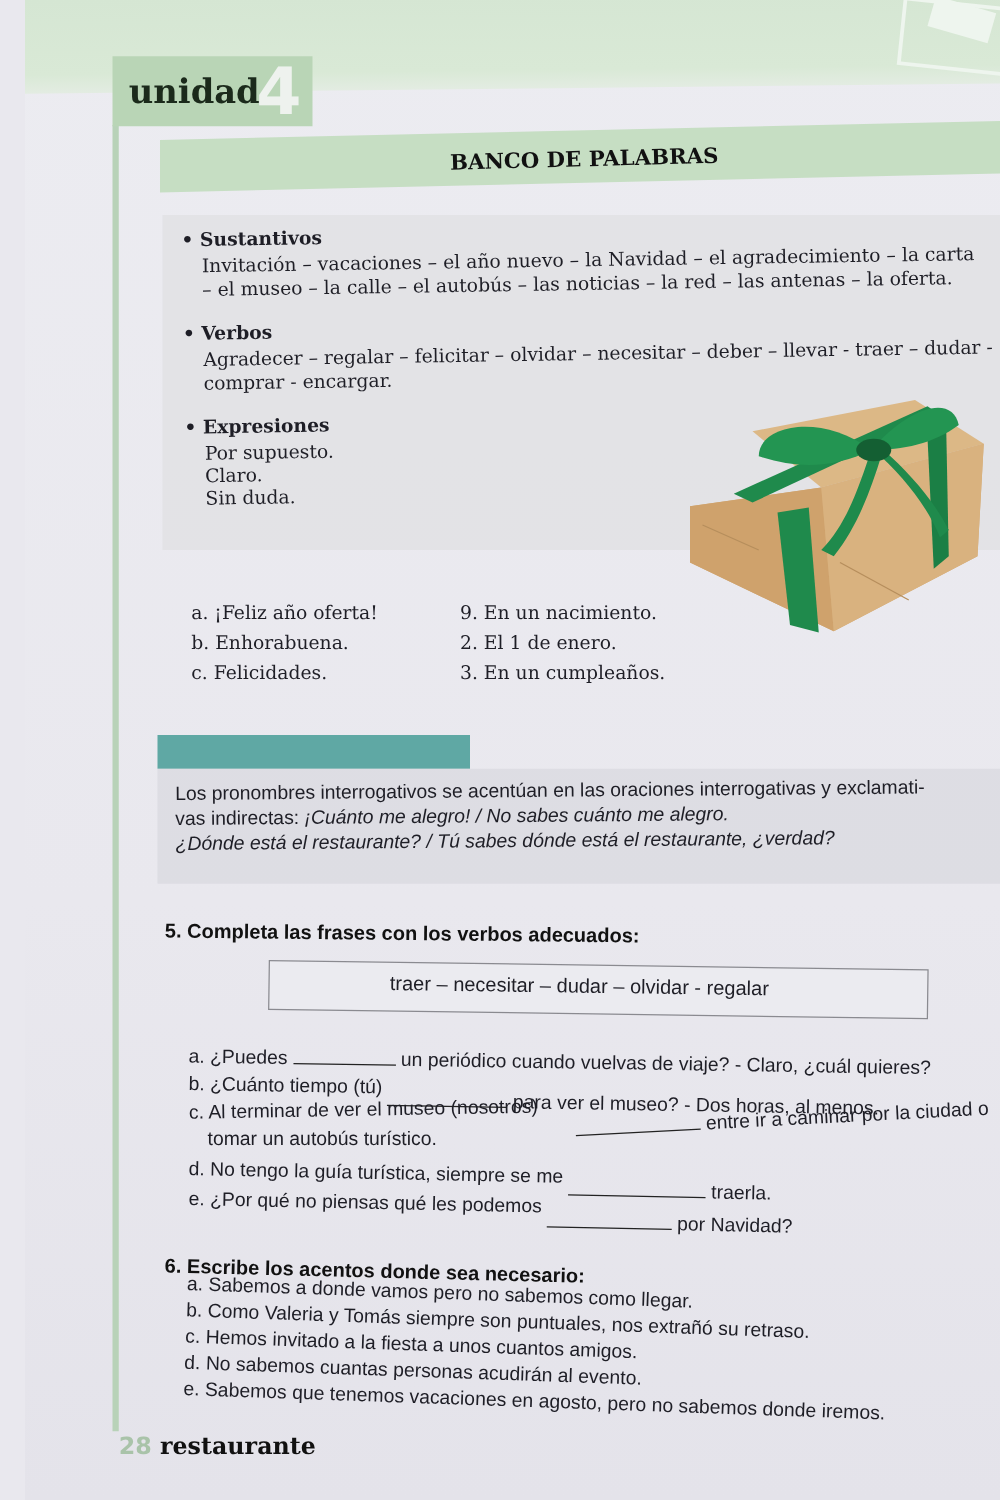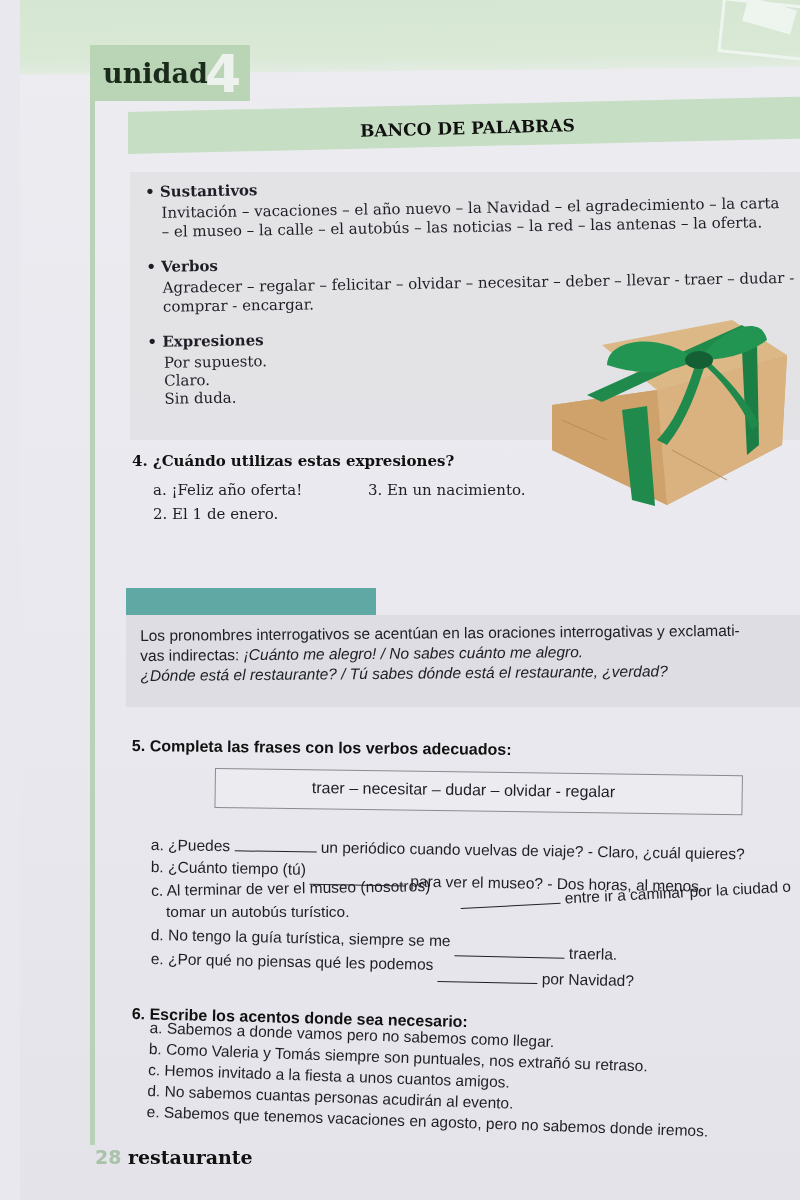--- a/index.html
+++ b/index.html
@@ -184,28 +184,32 @@
     <polygon points="75,90 100,86 108,186 85,180" fill="#1f8a4c"></polygon>
     <polygon points="40,75 195,5 205,12 55,82" fill="#1f8a4c"></polygon>
     <polygon points="195,30 210,24 212,125 200,135" fill="#1b7f45"></polygon>
     <path d="M150,40 C110,10 60,20 60,45 C90,55 120,55 150,40 Z" fill="#239552"></path>
     <path d="M150,40 C180,5 215,-5 220,20 C200,35 175,40 150,40 Z" fill="#239552"></path>
     <path d="M150,40 C140,70 130,100 110,120 L120,125 C140,100 150,70 158,45 Z" fill="#1f8a4c"></path>
     <path d="M152,40 C175,60 195,85 205,110 L212,104 C200,80 180,58 160,40 Z" fill="#1f8a4c"></path>
     <ellipse cx="152" cy="40" rx="14" ry="9" fill="#145f33"></ellipse>
   </svg>
 
-  <span class="ex-title ex4">4. ¿Cuándo utilizas estas expresiones?</span>
   <div class="match">
     <div class="row">
       <span class="left">a. ¡Feliz año oferta!</span>
-      <span>3. En un nacimiento.</span>
+      <span>9. En un nacimiento.</span>
     </div>
     <div class="row">
+      <span class="left">b. Enhorabuena.</span>
       <span>2. El 1 de enero.</span>
+    </div>
+    <div class="row">
+      <span class="left">c. Felicidades.</span>
+      <span>3. En un cumpleaños.</span>
     </div>
   </div>
 
   <div class="ayuda-tab"></div>
   <div class="ayuda-box"></div>
   <div class="ayuda-text">
     <div>Los pronombres interrogativos se acentúan en las oraciones interrogativas y exclamati-</div>
     <div><span>vas indirectas: </span><i>¡Cuánto me alegro! / No sabes cuánto me alegro.</i></div>
     <div><i>¿Dónde está el restaurante? / Tú sabes dónde está el restaurante, ¿verdad?</i></div>
   </div>

